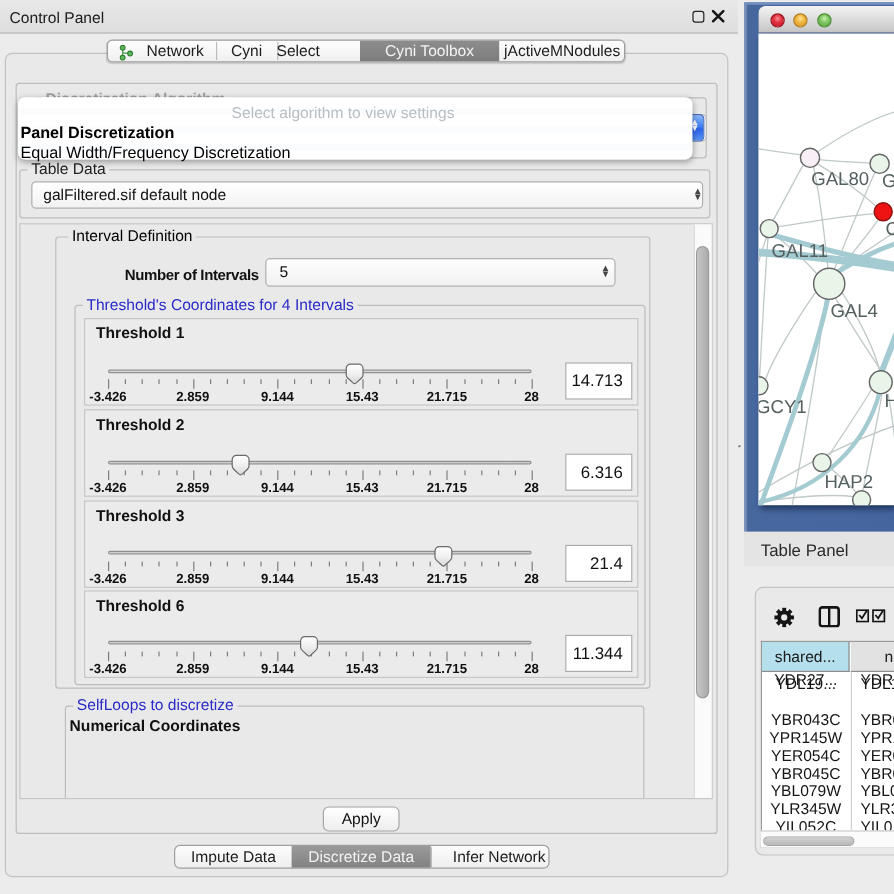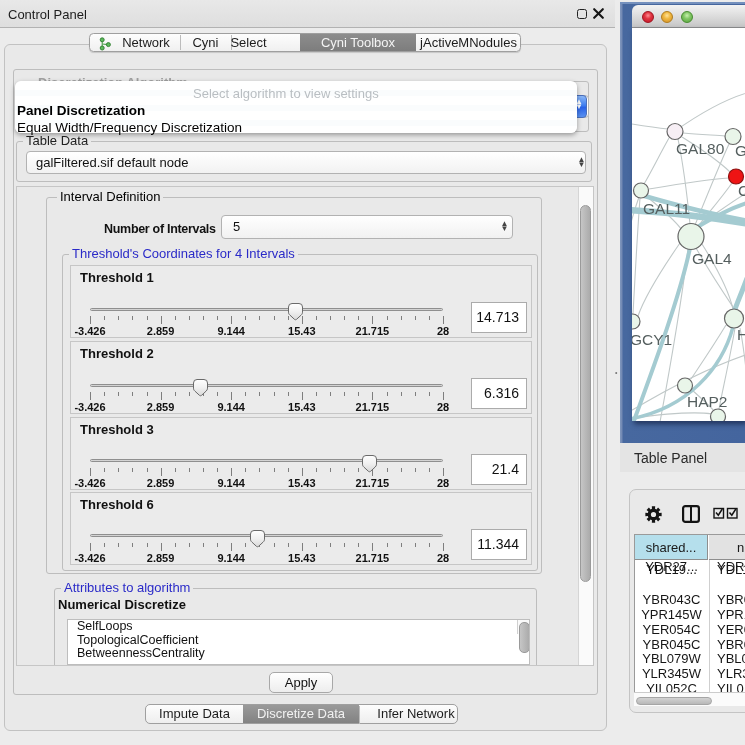--- a/index.html
+++ b/index.html
@@ -343,31 +343,23 @@
       <div class="tlab" style="left:160.2px;top:59px">9.144</div>
       <div class="tlab" style="left:230.8px;top:59px">15.43</div>
       <div class="tlab" style="left:301.4px;top:59px">21.715</div>
       <div class="tlab" style="left:372.0px;top:59px">28</div>
 <div class="thumb" style="left:177.5px;top:36px"><svg width="17" height="19" viewBox="0 0 17 19">
           <path d="M1.5 5 A3.5 3.5 0 0 1 5 1.5 L12 1.5 A3.5 3.5 0 0 1 15.5 5 L15.5 10.2 C15.5 11.5 15 12.3 14 13.2 L9.6 17.3 C8.9 17.9 8.1 17.9 7.4 17.3 L3 13.2 C2 12.3 1.5 11.5 1.5 10.2 Z" fill="url(#thg)" stroke="#6a6a6a" stroke-width="1"></path>
         </svg></div>
 <div class="vfield"><span>11.344</span></div>
 </div>
 <div class="grp" id="g-attr">
-      <span class="gt">Attributes to algorithm</span>
-    </div>
-<div id="numattr">Numerical Discretize</div>
-<div id="attrlist">
-  <div>SelfLoops</div>
-      <div>TopologicalCoefficient</div>
-      <div>BetweennessCentrality</div>
-  <div id="attrscroll">
-        <div class="vthumb"></div>
-      </div>
-</div>
+      <span class="gt">SelfLoops to discretize</span>
+    </div>
+<div id="numattr">Numerical Coordinates</div>
 </div>
 
 
 <div style="position:absolute;left:578px;top:187px;width:15px;height:478px;background:#fafafa;border-left:1px solid #d5d5d5"></div>
 <div style="position:absolute;left:580px;top:205px;width:11px;height:377px;background:linear-gradient(90deg,#c6c6c6,#ababab);border:1px solid #9a9a9a;border-radius:6px"></div>
 
 
 <div id="popup">
   <div class="hint">Select algorithm to view settings</div>
   <div class="i1">Panel Discretization</div>

